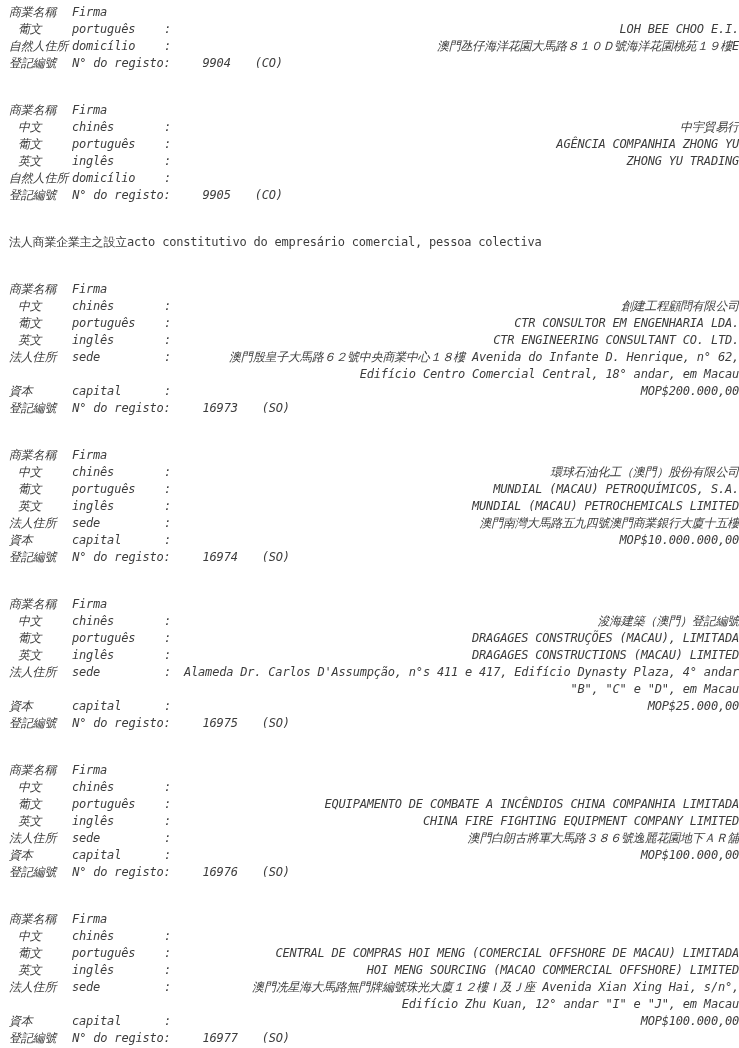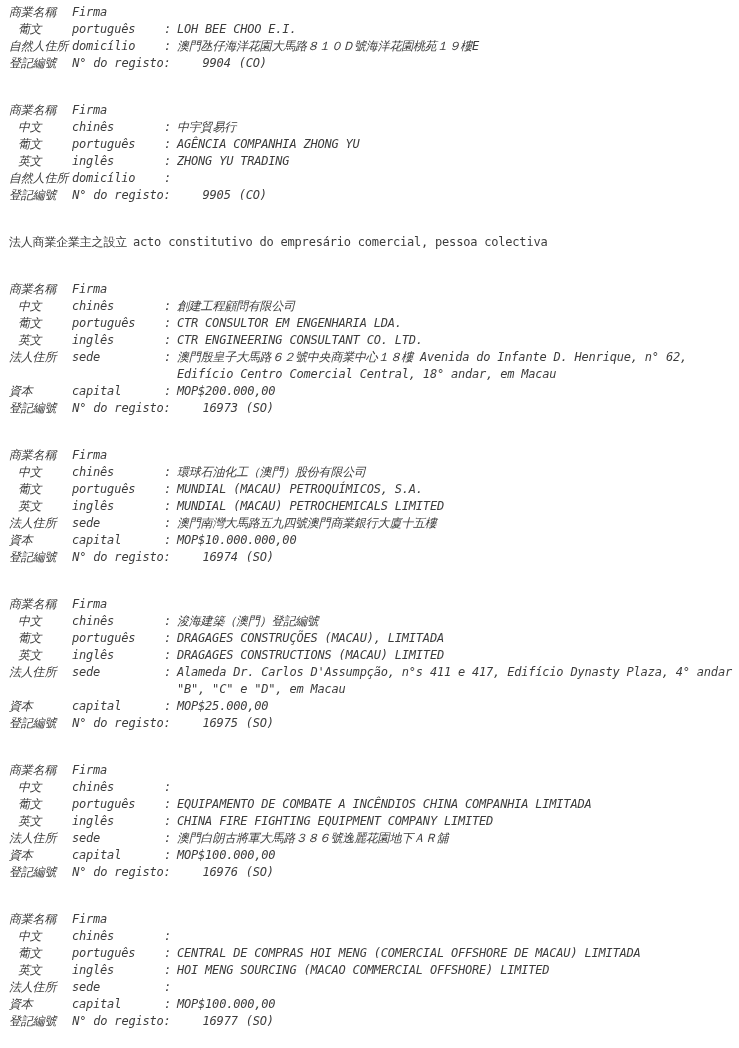--- a/index.html
+++ b/index.html
@@ -49,36 +49,36 @@
   .colon {
     width: 13px;
     flex: none;
   }
   .val {
     flex: 1;
     min-width: 0;
   }
   .val-line {
     white-space: pre;
+    text-align: right;
   }
   .registo-row .rz {
     margin-right: 16px;
   }
   .registo-row .rn {
     margin-left: 32px;
   }
   .registo-row .rs {
-    margin-left: 8px;
+    margin-left: 24px;
   }
   .section-header {
     margin-bottom: 30px;
     white-space: pre;
   }
   .section-header .sh-pt {
-    margin-left: 6px;
     text-align: right;
   }
 </style>
 </head>
 <body>
 
 <div class="doc">
     <div class="entry">
       <div class="row"><span class="lz">商業名稱</span><span class="lp">Firma</span></div>
       <div class="row"><span class="lz sub">葡文</span><span class="lp">português</span><span class="colon">:</span><span class="val"><div class="val-line">LOH BEE CHOO E.I.</div></span></div>
@@ -128,17 +128,17 @@
       <div class="row"><span class="lz sub">英文</span><span class="lp">inglês</span><span class="colon">:</span><span class="val"><div class="val-line">CHINA FIRE FIGHTING EQUIPMENT COMPANY LIMITED</div></span></div>
       <div class="row"><span class="lz">法人住所</span><span class="lp">sede</span><span class="colon">:</span><span class="val"><div class="val-line">澳門白朗古將軍大馬路３８６號逸麗花園地下ＡＲ舖</div></span></div>
       <div class="row"><span class="lz">資本</span><span class="lp">capital</span><span class="colon">:</span><span class="val"><div class="val-line">MOP$100.000,00</div></span></div>
       <div class="row registo-row"><span class="rz">登記編號</span><span class="rp">N° do registo:</span><span class="rn">16976</span><span class="rs">(SO)</span></div>
     </div>
     <div class="entry">
       <div class="row"><span class="lz">商業名稱</span><span class="lp">Firma</span></div>
       <div class="row"><span class="lz sub">中文</span><span class="lp">chinês</span><span class="colon">:</span></div>
       <div class="row"><span class="lz sub">葡文</span><span class="lp">português</span><span class="colon">:</span><span class="val"><div class="val-line">CENTRAL DE COMPRAS HOI MENG (COMERCIAL OFFSHORE DE MACAU) LIMITADA</div></span></div>
       <div class="row"><span class="lz sub">英文</span><span class="lp">inglês</span><span class="colon">:</span><span class="val"><div class="val-line">HOI MENG SOURCING (MACAO COMMERCIAL OFFSHORE) LIMITED</div></span></div>
-      <div class="row"><span class="lz">法人住所</span><span class="lp">sede</span><span class="colon">:</span></div>
+      <div class="row"><span class="lz">法人住所</span><span class="lp">sede</span><span class="colon">:</span><span class="val"><div class="val-line">澳門冼星海大馬路無門牌編號珠光大廈１２樓Ｉ及Ｊ座 Avenida Xian Xing Hai, s/n°,</div><div class="val-line">Edifício Zhu Kuan, 12° andar "I" e "J", em Macau</div></span></div>
       <div class="row"><span class="lz">資本</span><span class="lp">capital</span><span class="colon">:</span><span class="val"><div class="val-line">MOP$100.000,00</div></span></div>
       <div class="row registo-row"><span class="rz">登記編號</span><span class="rp">N° do registo:</span><span class="rn">16977</span><span class="rs">(SO)</span></div>
     </div>
   </div>
 
 </body></html>

